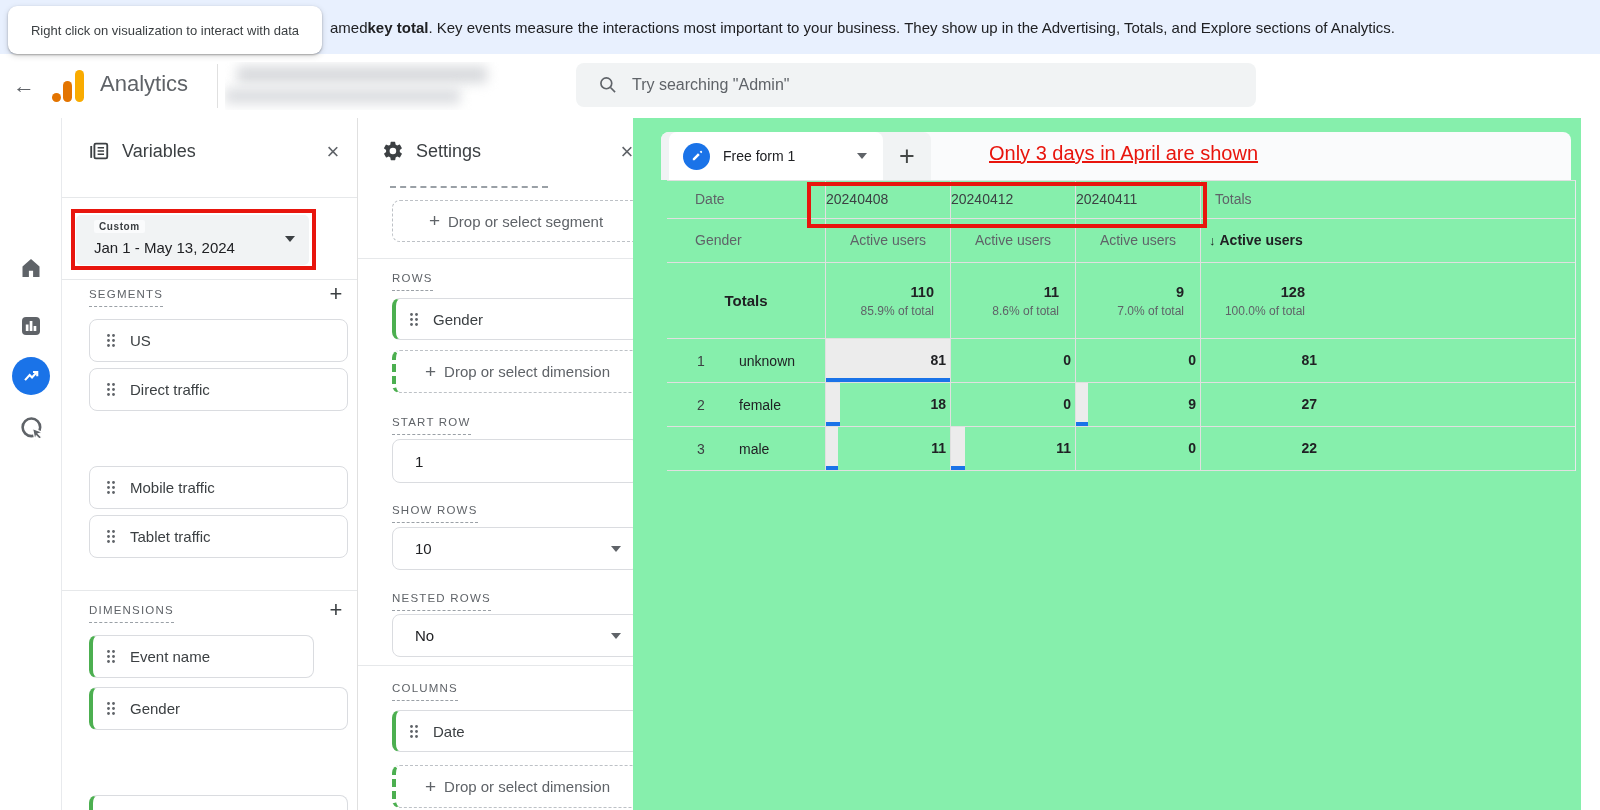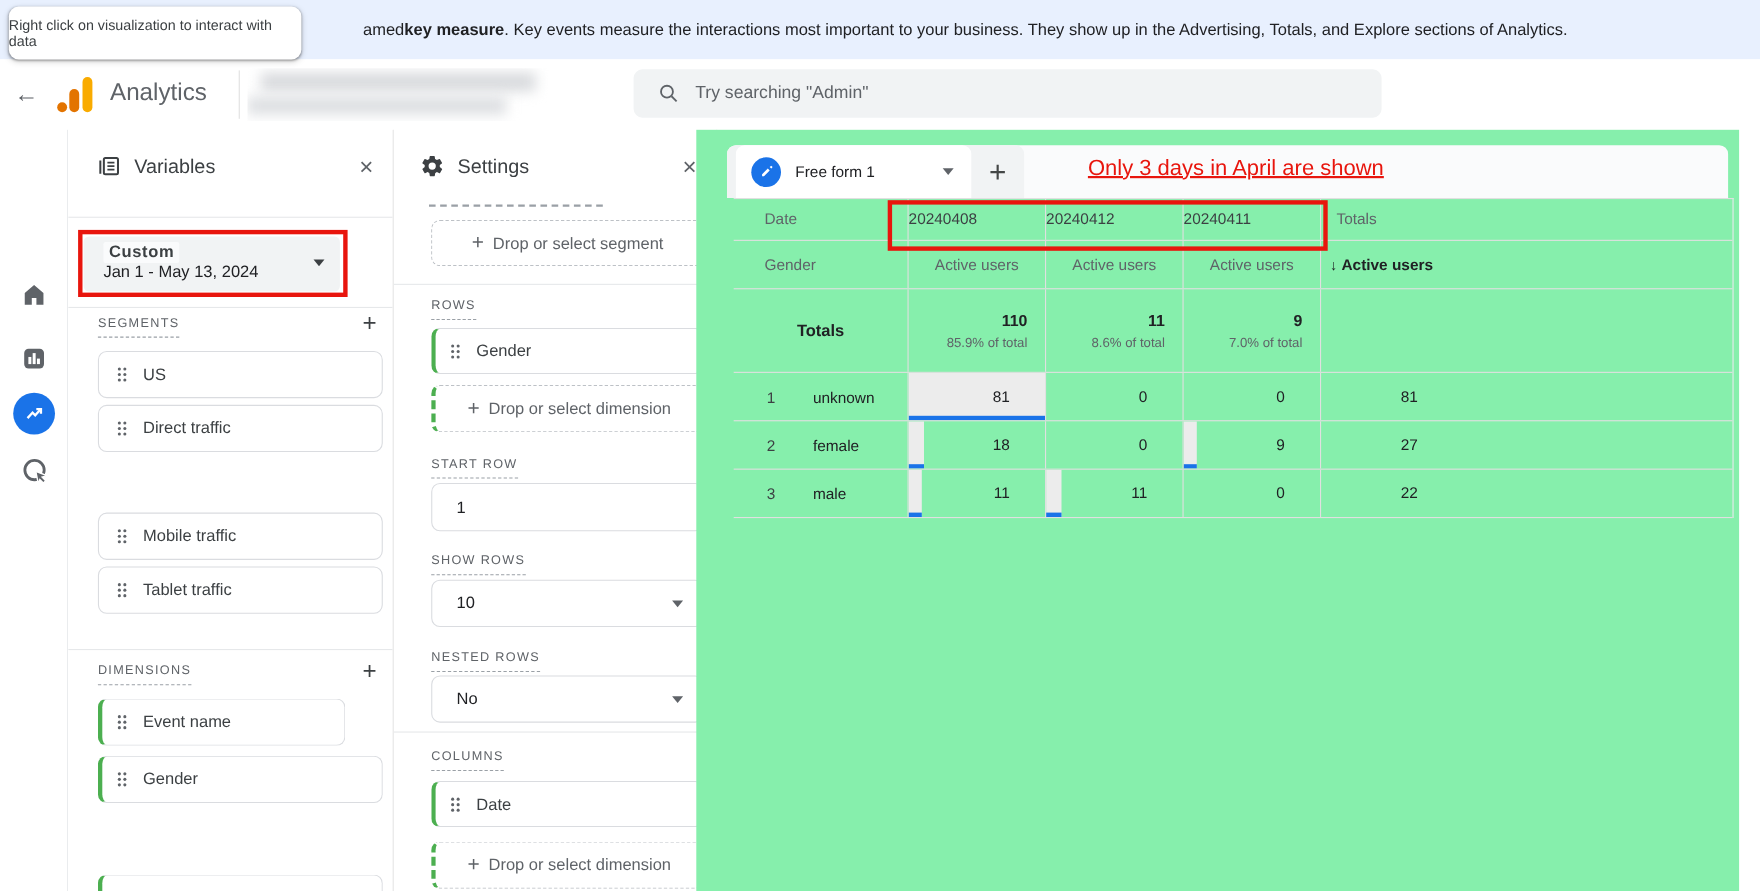--- a/index.html
+++ b/index.html
@@ -5,21 +5,21 @@
   * { margin:0; padding:0; box-sizing:border-box; }
   html,body { width:1600px; }
   body { font-family:"Liberation Sans", sans-serif; background:#fff; }
   .screen { position:relative; width:1600px; height:810px; overflow:hidden; background:#fff; }
 
   
   .banner { position:absolute; left:0; top:0; width:1600px; height:54px; background:#e8f0fe;
             display:flex; align-items:center; padding-left:330px; font-size:15px; color:#202124; }
   .banner b { font-weight:bold; }
 
-  .tooltip { position:absolute; left:8px; top:6px; width:266px; height:48px; background:#fff;
+  .tooltip { position:absolute; left:8px; top:6px; width:314px; height:48px; background:#fff;
              border-radius:9px; box-shadow:0 1px 2px rgba(0,0,0,.3), 0 2px 6px rgba(0,0,0,.15);
              display:flex; align-items:center; justify-content:center; font-size:13px; color:#3c4043; z-index:30; }
 
   
   .appbar { position:absolute; left:0; top:54px; width:1600px; height:64px; background:#fff; }
   .back { position:absolute; left:10px; top:18px; width:28px; height:28px; font-size:22px; color:#5f6368;
           display:flex; align-items:center; justify-content:center; cursor:pointer; }
   .ga-logo { position:absolute; left:50px; top:14px; width:36px; height:36px; }
   .ga-logo .tall { position:absolute; right:2px; top:2px; width:9px; height:32px; border-radius:5px; background:#f9ab00; }
   .ga-logo .mid  { position:absolute; left:13px; top:13px; width:9px; height:21px; border-radius:5px; background:#e37400; }
@@ -55,21 +55,21 @@
   .chip { position:absolute; background:#fff; border:1px solid #dadce0; border-radius:8px; display:flex; align-items:center;
           padding-left:16px; gap:14px; font-size:15px; color:#3c4043; cursor:grab; }
   .chip.green { border-left:4px solid #4caf50; padding-left:13px; }
   .drop { position:absolute; border:1px dashed #bdc1c6; border-radius:8px; display:flex; align-items:center; justify-content:center;
           gap:8px; font-size:15px; color:#5f6368; cursor:pointer; background:#fff; }
   .drop.greenleft { border-left:4px dashed #4caf50; }
   .drop .plus { font-size:19px; font-weight:300; color:#5f6368; }
 
   
   .datechip { position:absolute; left:14px; top:97px; width:233px; height:50px; background:#f1f3f4; border-radius:5px; cursor:pointer; }
-  .datechip .tag { position:absolute; left:18px; top:5px; font-size:15px; font-weight:bold; letter-spacing:.6px; color:#3c4043;
+  .datechip .tag { position:absolute; left:18px; top:5px; font-size:10px; font-weight:bold; letter-spacing:.6px; color:#3c4043;
                    background:#fafbfc; padding:1px 5px; border-radius:2px; }
   .datechip .val { position:absolute; left:18px; top:24px; font-size:15px; color:#202124; }
   .datechip .caret { position:absolute; right:14px; top:21px; }
   .caret { width:0; height:0; border-left:5px solid transparent; border-right:5px solid transparent; border-top:6px solid #3c4043; }
   .caret.gray { border-top-color:#5f6368; }
 
   .ann-box { position:absolute; border:4px solid #e8150d; z-index:20; pointer-events:none; }
   .ann-text { position:absolute; color:#e8150d; font-size:20px; font-weight:500; text-decoration:underline; z-index:20; }
 
   
@@ -107,33 +107,33 @@
   .cmetric-tot .arr { font-weight:normal; margin-right:4px; font-size:13px; }
   .rtotals .cell { height:75px; }
   .rtotals .tlab { display:flex; align-items:center; justify-content:center; font-size:15px; font-weight:bold; color:#202124; }
   .vstack { display:flex; flex-direction:column; align-items:flex-end; justify-content:center; padding-right:16px; }
   .vstack .v { font-size:14.5px; font-weight:bold; color:#202124; }
   .vstack .p { font-size:12px; color:#5f6368; margin-top:4px; }
   .rdata .cell { height:43px; }
   .rdata .rowhead { display:flex; align-items:center; font-size:14px; color:#202124; }
   .rowhead .idx { padding-left:30px; width:72px; color:#3c4043; }
   .num { overflow:hidden; }
-  .num .v { position:relative; display:block; text-align:right; padding-right:32px; line-height:43px; font-size:14px; color:#202124; z-index:2; }
+  .num .v { position:relative; display:block; text-align:right; padding-right:4px; line-height:43px; font-size:14px; color:#202124; z-index:2;font-weight:bold; }
   .bar { position:absolute; left:0; top:0; bottom:0; background:#ececec; border-bottom:4px solid #1a73e8; z-index:1; }
 
   svg { display:block; }
 </style>
 </head>
 <body>
 
 <div class="screen">
 
   <div class="banner">
     <span>amed </span>
-    <b>key measure</b>
+    <b>key total</b>
     <span>. Key events measure the interactions most important to your business. They show up in the Advertising, Totals, and Explore sections of Analytics.</span>
   </div>
 
   <div class="tooltip">Right click on visualization to interact with data</div>
 
   <div class="appbar">
     <div class="back">←</div>
     <div class="ga-logo">
       <div class="dot"></div>
         <div class="mid"></div>
@@ -419,20 +419,24 @@
           <span class="p">85.9% of total</span>
         </div>
         <div class="cell vstack bordr">
           <span class="v">11</span>
           <span class="p">8.6% of total</span>
         </div>
         <div class="cell vstack bordr">
           <span class="v">9</span>
           <span class="p">7.0% of total</span>
         </div>
+        <div class="cell vstack">
+          <span class="v">128</span>
+          <span class="p">100.0% of total</span>
+        </div>
         <div class="cell"></div>
       </div>
 
       <div class="trow rdata">
         <div class="cell rowhead bordr">
             <span class="idx">1</span>
             <span>unknown</span>
           </div>
         <div class="cell num bordr">
             <div class="bar" style="width: 100%;"></div>

